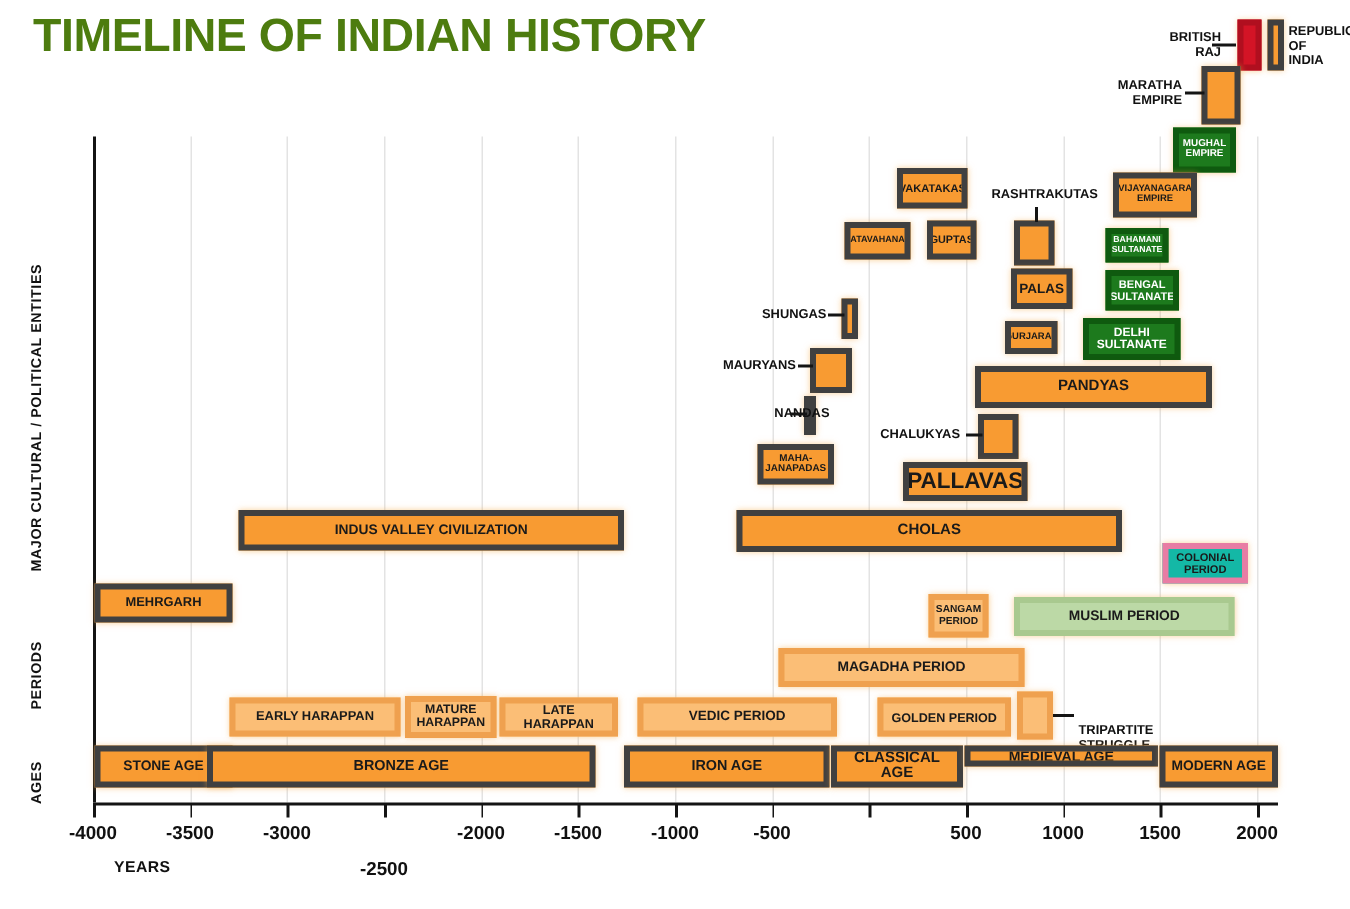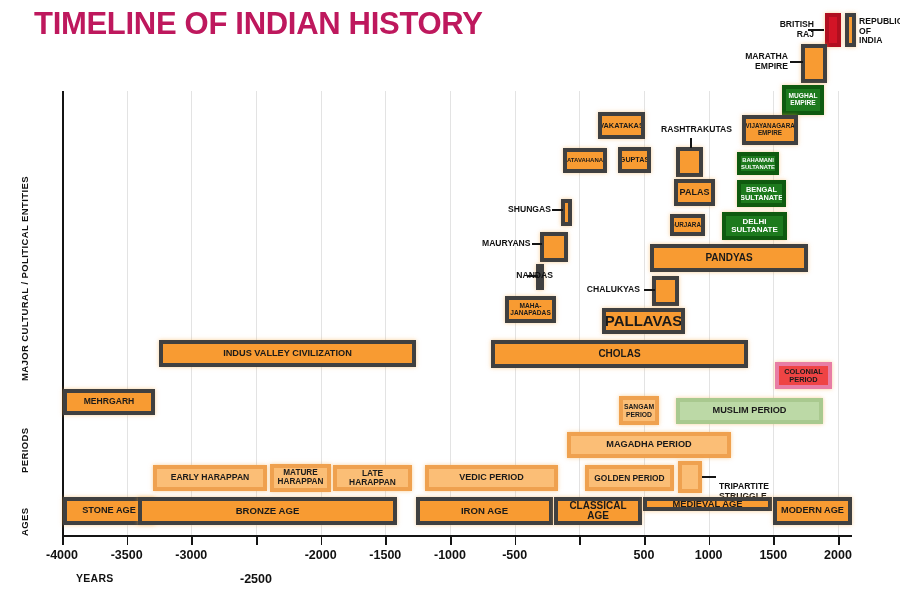--- a/index.html
+++ b/index.html
@@ -6,23 +6,23 @@
   html, body {
     margin: 0; padding: 0;
     width: 900px; height: 606px;
     background: #ffffff;
     font-family: "Liberation Sans", sans-serif;
     overflow: hidden;
   }
   #root { position: relative; width: 900px; height: 606px; background:#fff; }
 
   #title {
-    position: absolute; left: 34px; top: 6px;
+    position: absolute; left: 22px; top: 6px;
     font-size: 31px; font-weight: 700; letter-spacing: -0.3px;
-    color: #be185d; white-space: nowrap;
+    color: #4d7c0f; white-space: nowrap;
   }
 
   
   #plot { position: absolute; left: 0; top: 0; width: 900px; height: 606px; }
 
   .gridline {
     position: absolute; width: 1px; top: 91px; height: 444px;
     background: #e3e3e3;
   }
   #yaxis {
@@ -59,21 +59,21 @@
     background: #f89b32;
     box-shadow: 0 0 4px rgba(245,170,70,0.55);
     display: flex; align-items: center; justify-content: center;
     text-align: center; line-height: 1.05;
     color: #1a1a1a; font-weight: 700;
     overflow: hidden;
   }
   .bar.light { background: #fbbe76; border-color: #efa14f; }
   .bar.green { background: #1d7a1d; border-color: #0f5a0f; color: #ffffff; }
   .bar.greenlight { background: #bcd9a6; border-color: #a9c98f; color:#1a1a1a; }
-  .bar.pink { background: #ef4444; border-color: #e87da4; color:#1a1a1a; }
+  .bar.pink { background: #14b8a6; border-color: #e87da4; color:#1a1a1a; }
   .bar.red  { background: #d31426; border-color: #b00f1f; }
 
   
   .calloutlabel {
     position: absolute; font-size: 8.6px; font-weight: 700; color: #111;
     text-align: center; line-height: 1.12; white-space: pre-line;
     transform: translateY(-50%);
   }
   .calloutlabel.right-align { text-align: right; }
   .calloutlabel.left-align { text-align: left; }
@@ -216,21 +216,21 @@
           <span style="font-size: 7.4px; white-space: pre-line; padding: 0px 2px;">COLONIAL
 PERIOD</span>
         </div>
         <div class="bar light" style="left: 619px; top: 396px; width: 40px; height: 29px;">
           <span style="font-size: 6.8px; white-space: pre-line; padding: 0px 2px;">SANGAM
 PERIOD</span>
         </div>
         <div class="bar greenlight" style="left: 676px; top: 398px; width: 147px; height: 26px;">
           <span style="font-size: 9.2px; white-space: pre-line; padding: 0px 2px;">MUSLIM PERIOD</span>
         </div>
-        <div class="bar light" style="left: 519px; top: 432px; width: 164px; height: 26px; margin-left: 48px;">
+        <div class="bar light" style="left: 519px; top: 432px; width: 164px; height: 26px;">
           <span style="font-size: 9.2px; white-space: pre-line; padding: 0px 2px;">MAGADHA PERIOD</span>
         </div>
         <div class="bar light" style="left: 153px; top: 465px; width: 114px; height: 26px;">
           <span style="font-size: 8.6px; white-space: pre-line; padding: 0px 2px;">EARLY HARAPPAN</span>
         </div>
         <div class="bar light" style="left: 270px; top: 464px; width: 61px; height: 28px;">
           <span style="font-size: 8.2px; white-space: pre-line; padding: 0px 2px;">MATURE
 HARAPPAN</span>
         </div>
         <div class="bar light" style="left: 333px; top: 465px; width: 79px; height: 26px;">

